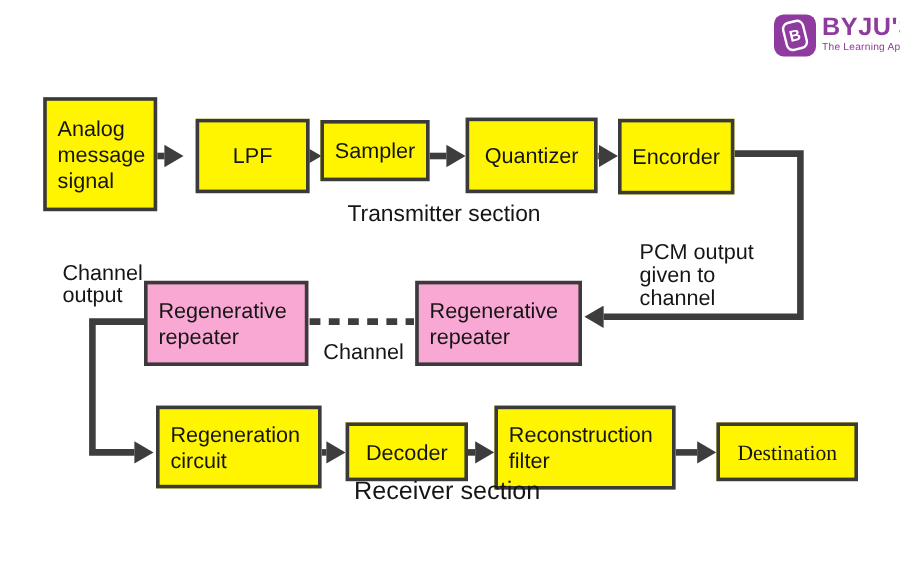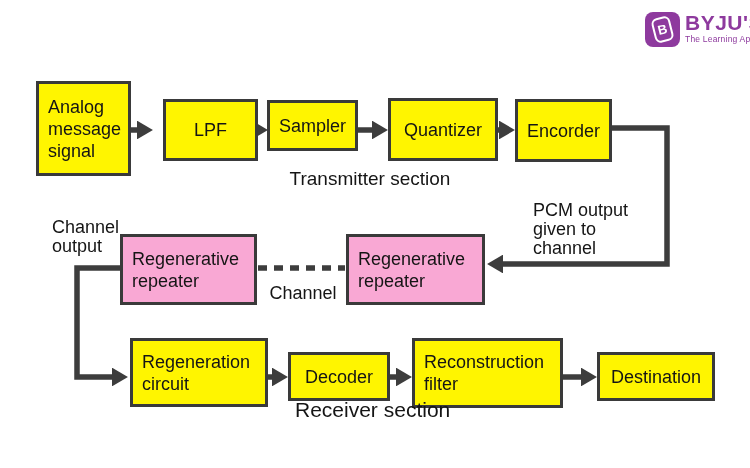--- a/index.html
+++ b/index.html
@@ -32,21 +32,21 @@
   #b-analog    { left: 36px;  top: 81px;  width: 95px;  height: 95px; }
   #b-lpf       { left: 151px; top: 99px;  width: 95px;  height: 62px; margin-left: 12px; }
   #b-sampler   { left: 267px; top: 100px; width: 91px;  height: 51px; }
   #b-quantizer { left: 388px; top: 98px;  width: 110px;  height: 63px; }
   #b-encoder   { left: 515px; top: 99px;  width: 97px;  height: 63px; }
   #b-rep-left  { left: 120px; top: 234px; width: 137px; height: 71px; }
   #b-rep-right { left: 346px; top: 234px; width: 139px; height: 71px; }
   #b-regen     { left: 130px; top: 338px; width: 138px; height: 69px; }
   #b-decoder   { left: 288px; top: 352px; width: 102px; height: 49px; }
   #b-recon     { left: 412px; top: 338px; width: 151px; height: 70px; }
-  #b-dest      { left: 597px; top: 352px; width: 118px; height: 49px; }
+  #b-dest      { left: 597px; top: 352px; width: 118px; height: 49px; font-family: Liberation Serif, serif; }
 
   .flabel { position: absolute; font-size: 18px; line-height: 19px; color: #151515; }
   #lbl-transmitter { left: 255px; top: 169px; width: 230px; text-align: center; font-size: 19px; }
   #lbl-receiver    { left: 295px; top: 400px; width: 210px; text-align: left; font-size: 21px; }
   #lbl-channel     { left: 260px; top: 272px; width: 86px;  text-align: center; margin-top: 12px; }
   #lbl-channel-output { left: 52px;  top: 218px; width: 82px; }
   #lbl-pcm            { left: 533px; top: 201px; width: 114px; }
 
   .logo { position: absolute; left: 645px; top: 12px; display: flex; align-items: flex-start; }
   .logo-icon {

